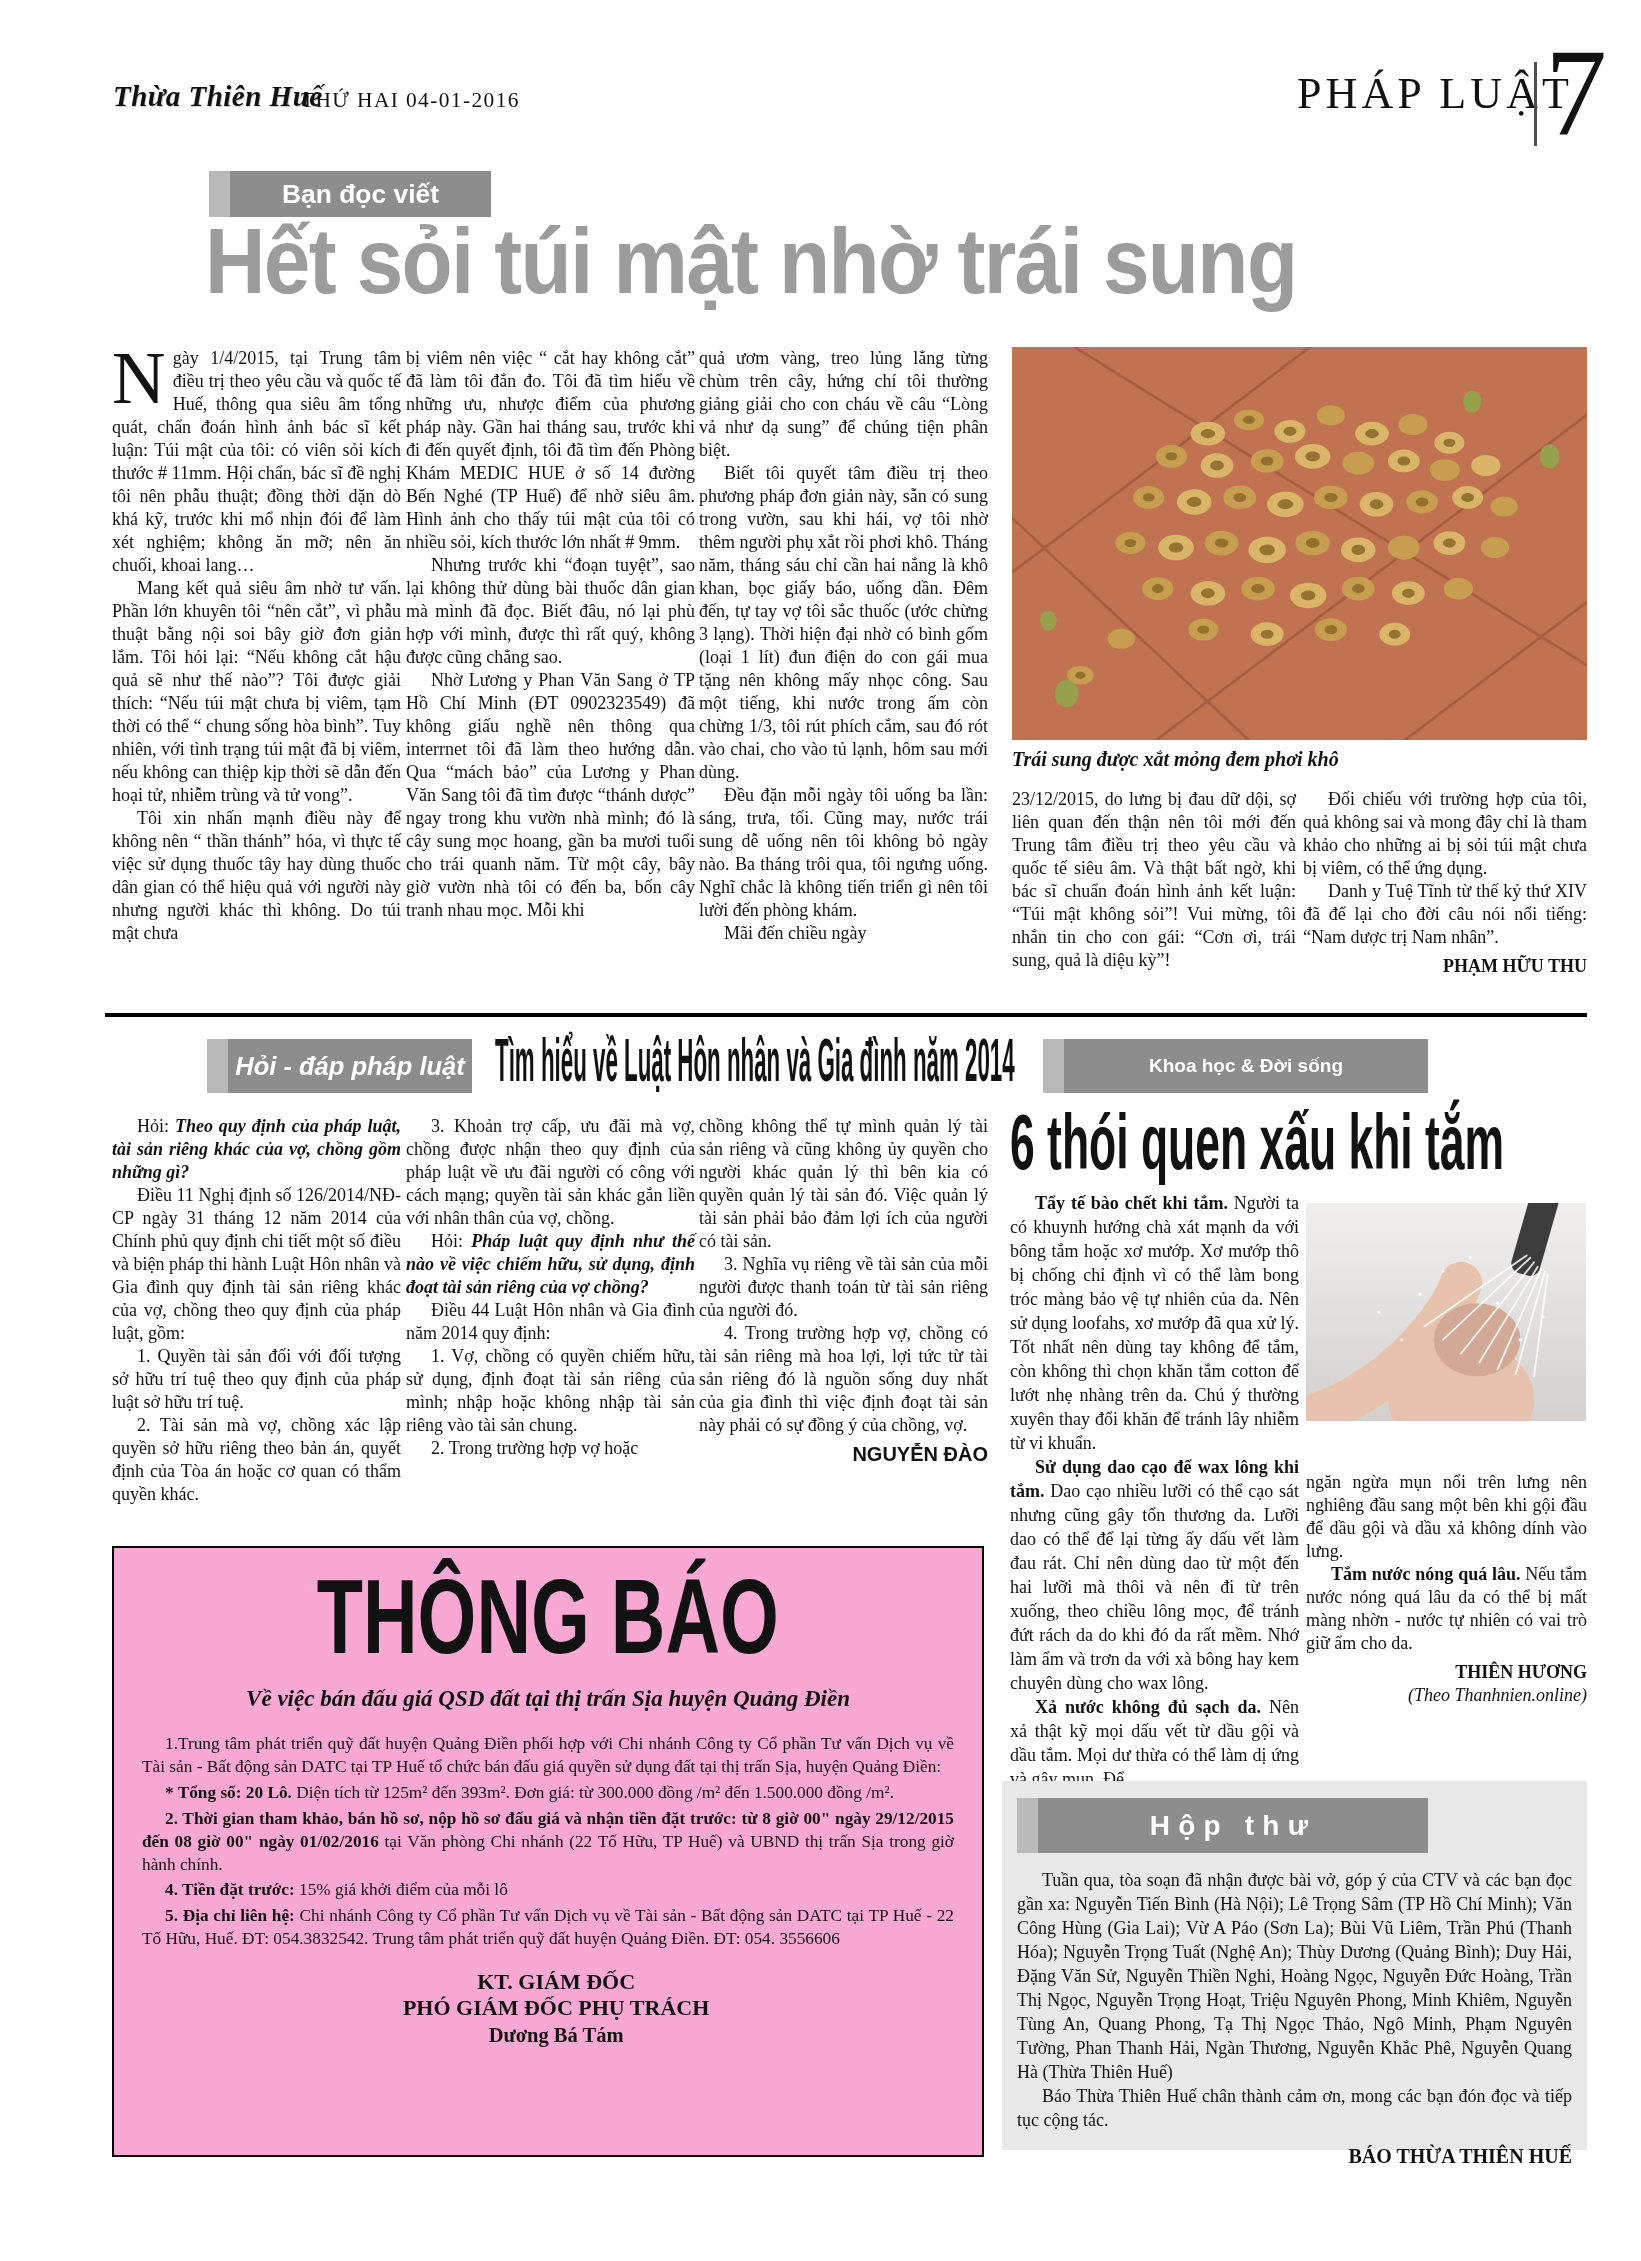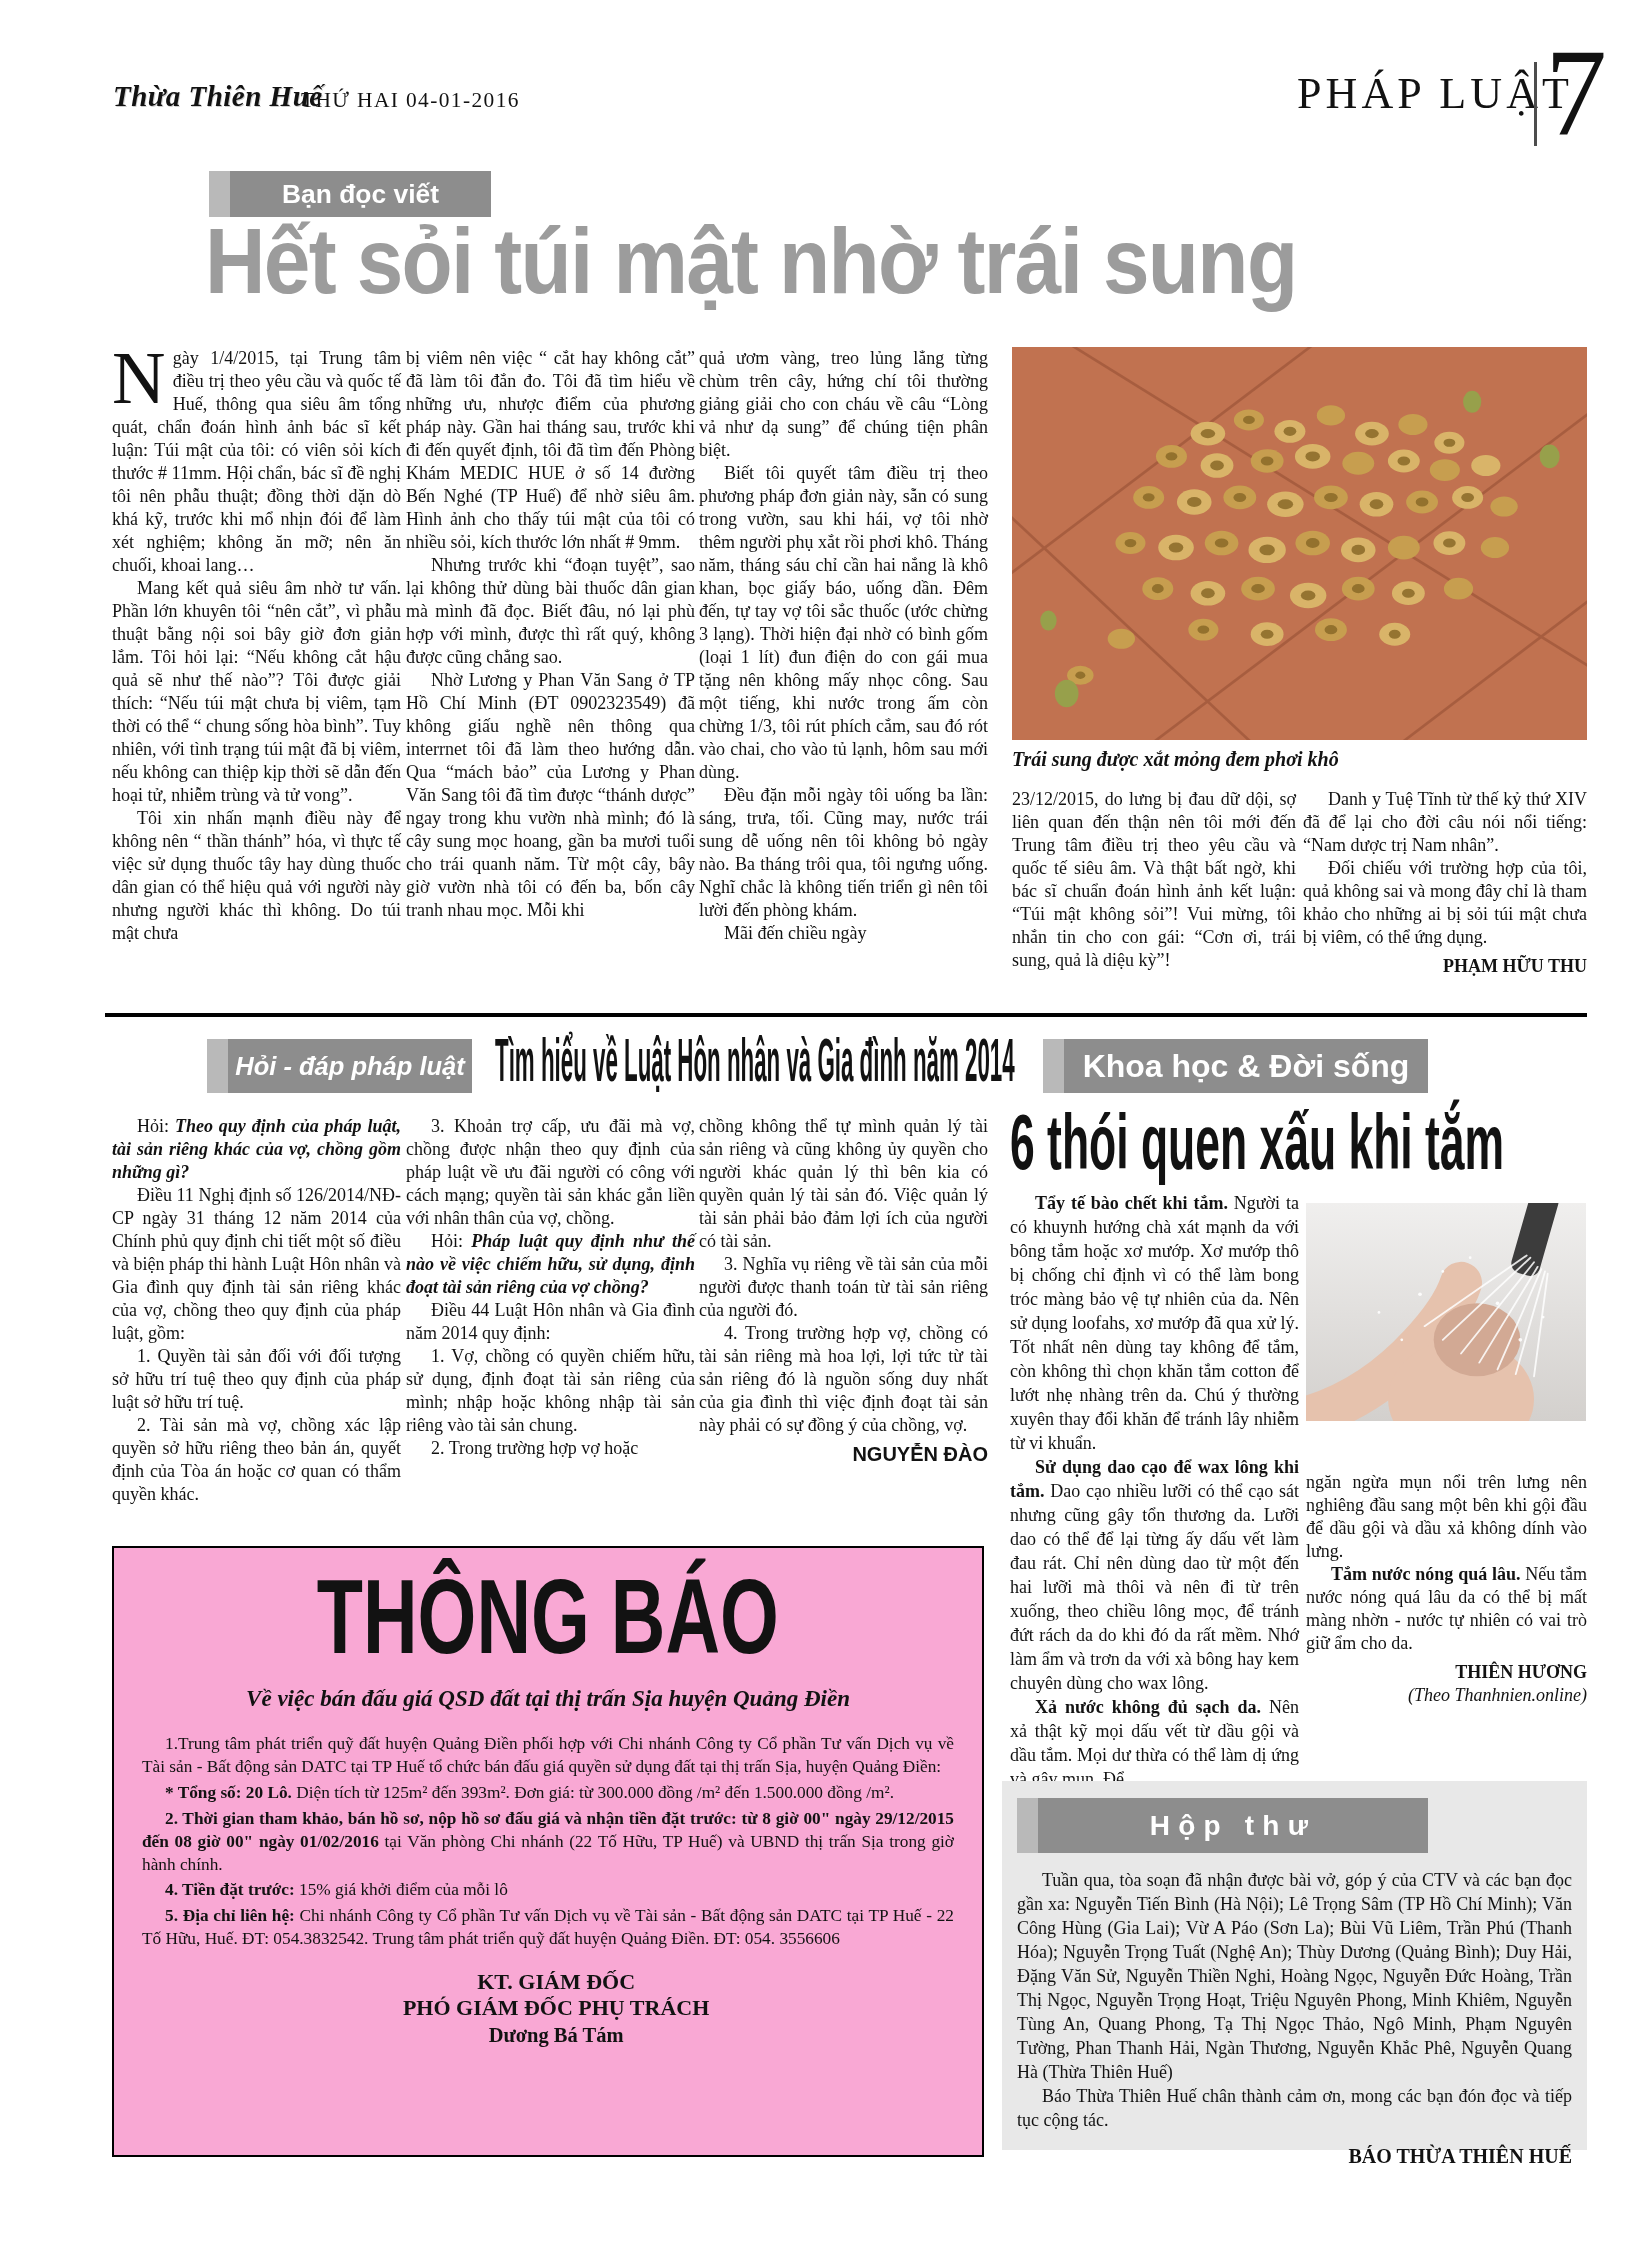--- a/index.html
+++ b/index.html
@@ -19,21 +19,21 @@
   
   .tab { background:#b9b9b9; }
   .tab-inner { position:absolute; left:21px; top:0; right:0; bottom:0; background:#8d8d8d;
                display:flex; align-items:center; justify-content:center; color:#fff;
                font-family:"Liberation Sans", sans-serif; font-weight:bold; }
   .reader-tab { left:209px; top:171px; width:282px; height:46px; }
   .reader-tab .tab-inner { font-size:26.4px; }
   .qa-tab { left:207px; top:1039px; width:265px; height:54px; }
   .qa-tab .tab-inner { font-size:25.5px; font-style:italic; }
   .sci-tab { left:1043px; top:1039px; width:385px; height:54px; }
-  .sci-tab .tab-inner { font-size:32px; }
+  .sci-tab .tab-inner { font-size:19px; }
   .mail-tab { left:1017px; top:1798px; width:411px; height:55px; }
   .mail-tab .tab-inner { font-size:28px; letter-spacing:8.2px; }
 
   .condense { display:inline-block; white-space:nowrap; transform-origin:left top; }
 
   .headline { left:205px; top:211px; font-family:"Liberation Sans", sans-serif;
               font-weight:bold; font-size:93px; line-height:100px; color:#9c9c9c; letter-spacing:-1.8px; }
   .headline .condense { transform:scaleX(.9); }
 
   .qa-title { left:495px; top:1026px; font-family:"Liberation Sans", sans-serif;
@@ -239,22 +239,22 @@
           </g>
       </g>
     </svg>
   </div>
   <div class="abs caption">Trái sung được xắt mỏng đem phơi khô</div>
 
   <div class="abs col c-r4">
     <p class="noind">23/12/2015, do lưng bị đau dữ dội, sợ liên quan đến thận nên tôi mới đến Trung tâm điều trị theo yêu cầu và quốc tế siêu âm. Và thật bất ngờ, khi bác sĩ chuẩn đoán hình ảnh kết luận: “Túi mật không sỏi”! Vui mừng, tôi nhắn tin cho con gái: “Cơn ơi, trái sung, quả là diệu kỳ”!</p>
   </div>
   <div class="abs col c-r5">
+    <p>Đối chiếu với trường hợp của tôi, quả không sai và mong đây chỉ là tham khảo cho những ai bị sỏi túi mật chưa bị viêm, có thể ứng dụng.</p>
     <p>Danh y Tuệ Tĩnh từ thế kỷ thứ XIV đã để lại cho đời câu nói nổi tiếng: “Nam dược trị Nam nhân”.</p>
-    <p>Đối chiếu với trường hợp của tôi, quả không sai và mong đây chỉ là tham khảo cho những ai bị sỏi túi mật chưa bị viêm, có thể ứng dụng.</p>
     <p class="author">PHẠM HỮU THU</p>
   </div>
 
   <div class="abs rule-main"></div>
 
   <div class="abs tab qa-tab">
     <div class="tab-inner">Hỏi - đáp pháp luật</div>
   </div>
   <div class="abs qa-title">
     <span class="condense">Tìm hiểu về Luật Hôn nhân và Gia đình năm 2014</span>

